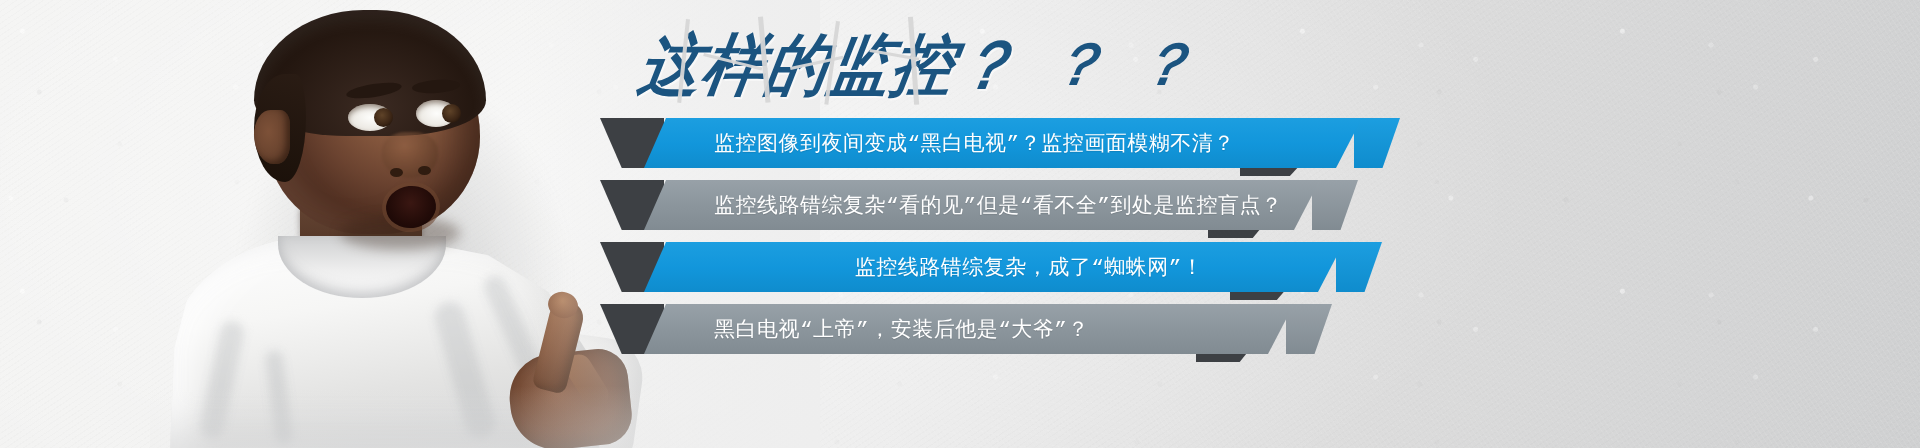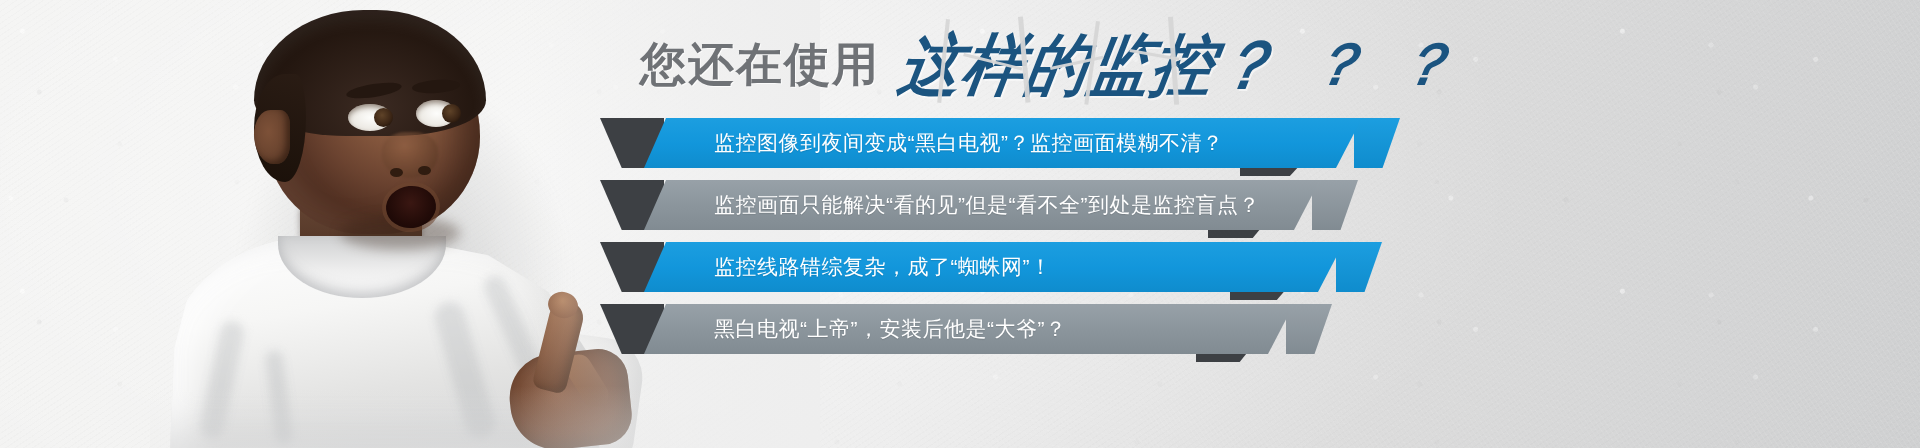--- a/index.html
+++ b/index.html
@@ -227,30 +227,30 @@
     clip-path:polygon(0 0,100% 0,100% 100%,34% 100%);
   }
   .row-body{
     position:absolute;left:44px;top:0;height:100%;
     clip-path:polygon(22px 0, 100% 0, calc(100% - 26px) 100%, 0 100%);
     display:flex;align-items:center;
   }
   .row-txt{
     color:#ffffff;font-size:21px;font-weight:400;letter-spacing:.5px;
     margin-left:70px;white-space:nowrap;
-    font-family:Liberation Sans, sans-serif;
+    font-family:Liberation Mono, monospace;
     text-shadow:0 1px 1px rgba(0,0,0,.12);
   }
   .row1{top:0;}
   .row2{top:62px;}
   .row3{top:124px;}
   .row4{top:186px;}
   .r-blue  .row-body{background:linear-gradient(180deg,#1c9ee0 0%,#1296db 52%,#0f8ccd 100%);width:718px;}
   .r-gray  .row-body{background:linear-gradient(180deg,#98a1a8 0%,#8b959c 52%,#818b92 100%);width:676px;}
-  .r-blue2 .row-body{background:linear-gradient(180deg,#1c9ee0 0%,#1296db 52%,#0f8ccd 100%);width:700px;}
+  .r-blue2 .row-body{background:linear-gradient(180deg,#1c9ee0 0%,#1296db 52%,#0f8ccd 100%);width:700px;justify-content:center;}
   .r-gray2 .row-body{background:linear-gradient(180deg,#98a1a8 0%,#8b959c 52%,#818b92 100%);width:650px;}
   
   .row-head{
     position:absolute;top:0;height:100%;width:46px;
   }
   .r-blue  .row-head{left:754px;background:linear-gradient(180deg,#1c9ee0,#0f8ccd);
     clip-path:polygon(0 0,100% 0,62% 100%,0 100%);}
   .r-gray  .row-head{left:712px;background:linear-gradient(180deg,#98a1a8,#818b92);
     clip-path:polygon(0 0,100% 0,62% 100%,0 100%);}
   .r-blue2 .row-head{left:736px;background:linear-gradient(180deg,#1c9ee0,#0f8ccd);
@@ -304,21 +304,20 @@
     <div class="mouth"></div>
     <div class="hand"></div>
     <div class="thumb"></div>
     <div class="finger"></div>
     <div class="finger-tip"></div>
     <div class="photo-fade"></div>
     <div class="photo-fade-b"></div>
   </div>
 
   <div class="headline">
-    <span class="hl-gray">您还在使用</span>
     <span class="hl-blue-wrap">
       <span class="hl-blue">这样的监控？</span>
       <span class="crack c1"></span>
       <span class="crack c2"></span>
       <span class="crack c3"></span>
       <span class="crack c4"></span>
       <span class="crack c5"></span>
       <span class="crack c6"></span>
       <span class="crack c7"></span>
     </span>
@@ -335,21 +334,21 @@
       <div class="row-body">
         <span class="row-txt">监控图像到夜间变成“黑白电视”？监控画面模糊不清？</span>
       </div>
     </div>
 
     <div class="row row2 r-gray">
       <div class="row-shadow"></div>
       <div class="row-tail"></div>
       <div class="row-head"></div>
       <div class="row-body">
-        <span class="row-txt">监控画面只能解决“看的见”但是“看不全”到处是监控盲点？</span>
+        <span class="row-txt">监控线路错综复杂“看的见”但是“看不全”到处是监控盲点？</span>
       </div>
     </div>
 
     <div class="row row3 r-blue2">
       <div class="row-shadow"></div>
       <div class="row-tail"></div>
       <div class="row-head"></div>
       <div class="row-body">
         <span class="row-txt">监控线路错综复杂，成了“蜘蛛网”！</span>
       </div>

